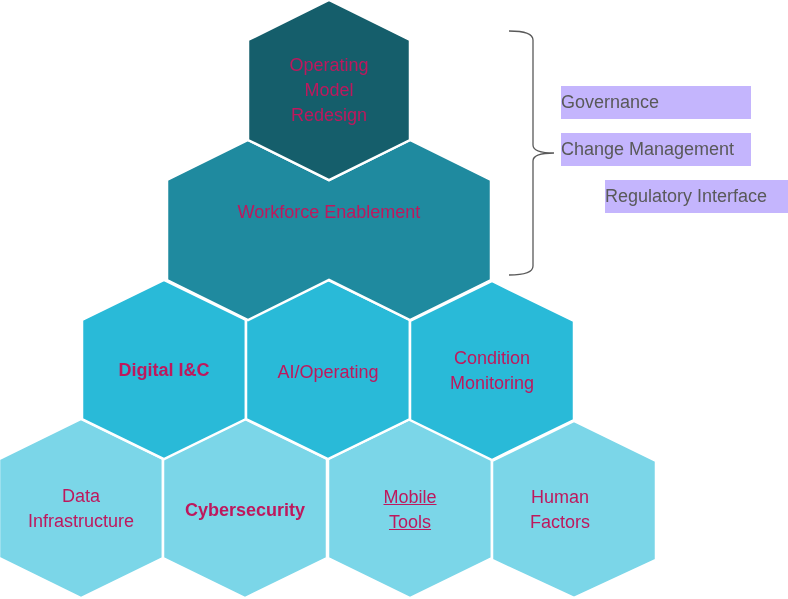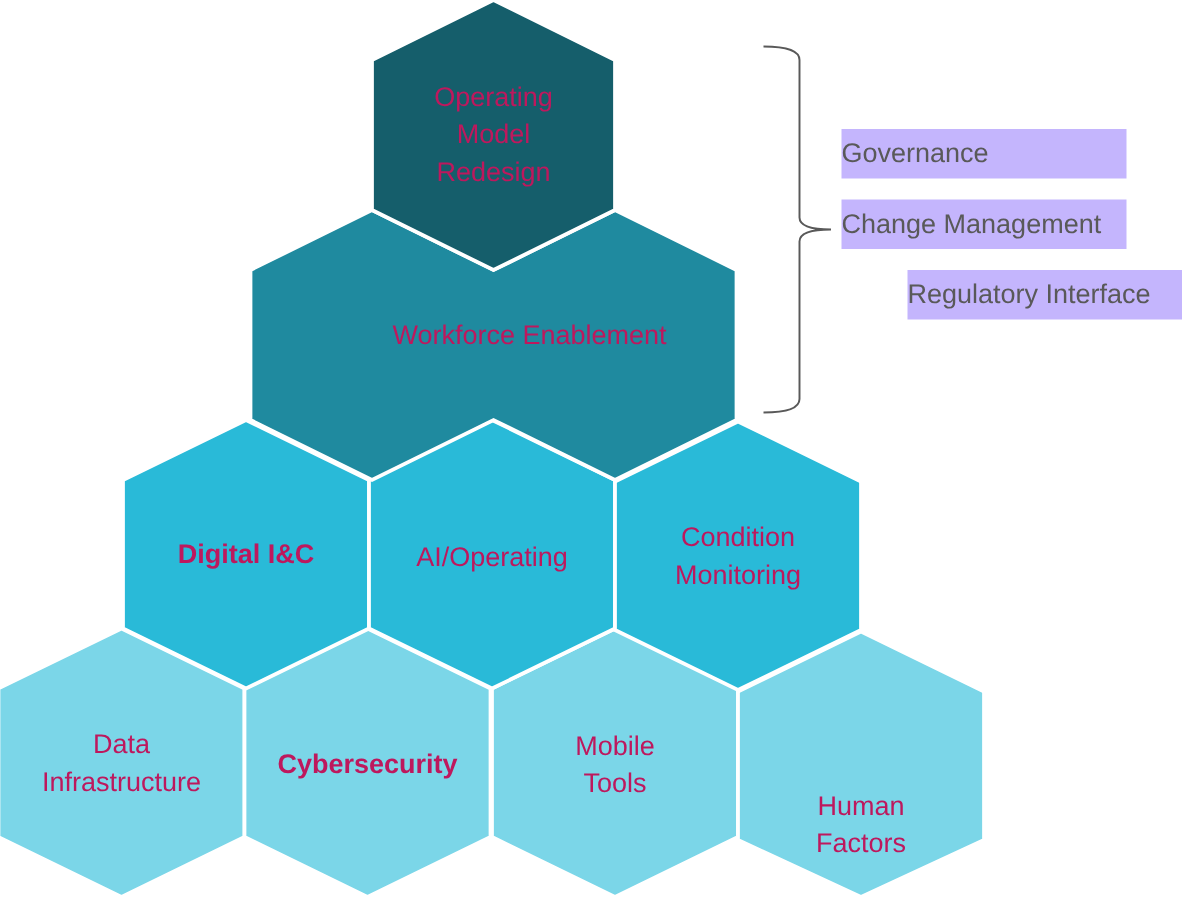--- a/index.html
+++ b/index.html
@@ -26,28 +26,28 @@
   <polygon class="hex" fill="#1F8A9F" points="167,180 248,140 329,180 410,140 491,180 491,280 410,320 329,280 248,320 167,280"></polygon>
 
   <polygon class="hex" fill="#155E6B" points="329,0 410,40 410,140 329,180 248,140 248,40"></polygon>
 
   <path d="M509,31 Q533,31 533,40 L533,145 Q533,153 554,153 Q533,153 533,161 L533,266 Q533,275 509,275" fill="none" stroke="#595959" stroke-width="1.3"></path>
 </svg>
 
 <div class="hlabel" style="left:329px;top:90px;">Operating
 Model
 Redesign</div>
-<div class="hlabel" style="left:329px;top:224px;margin-left:24px;">Workforce Enablement</div>
+<div class="hlabel" style="left:329px;top:212px;">Workforce Enablement</div>
 <div class="hlabel" style="left:164px;top:370px;font-weight:bold;">Digital I&amp;C</div>
 <div class="hlabel" style="left:328px;top:372px;">AI/Operating</div>
 <div class="hlabel" style="left:492px;top:371px;">Condition
 Monitoring</div>
 <div class="hlabel" style="left:81px;top:509px;">Data
 Infrastructure</div>
 <div class="hlabel" style="left:245px;top:510px;font-weight:bold;">Cybersecurity</div>
-<div class="hlabel" style="left:410px;top:510px;">Mobile
+<div class="hlabel" style="left:410px;top:510px;text-decoration:underline;">Mobile
 Tools</div>
-<div class="hlabel" style="left:574px;top:510px;margin-top:40px;">Human
+<div class="hlabel" style="left:560px;top:510px;">Human
 Factors</div>
 
 <div class="side-box" style="top:86px;">Governance</div>
 <div class="side-box" style="top:133px;">Change Management</div>
 <div class="side-box" style="top:180px;margin-left:44px;">Regulatory Interface</div>
 
 </body></html>

